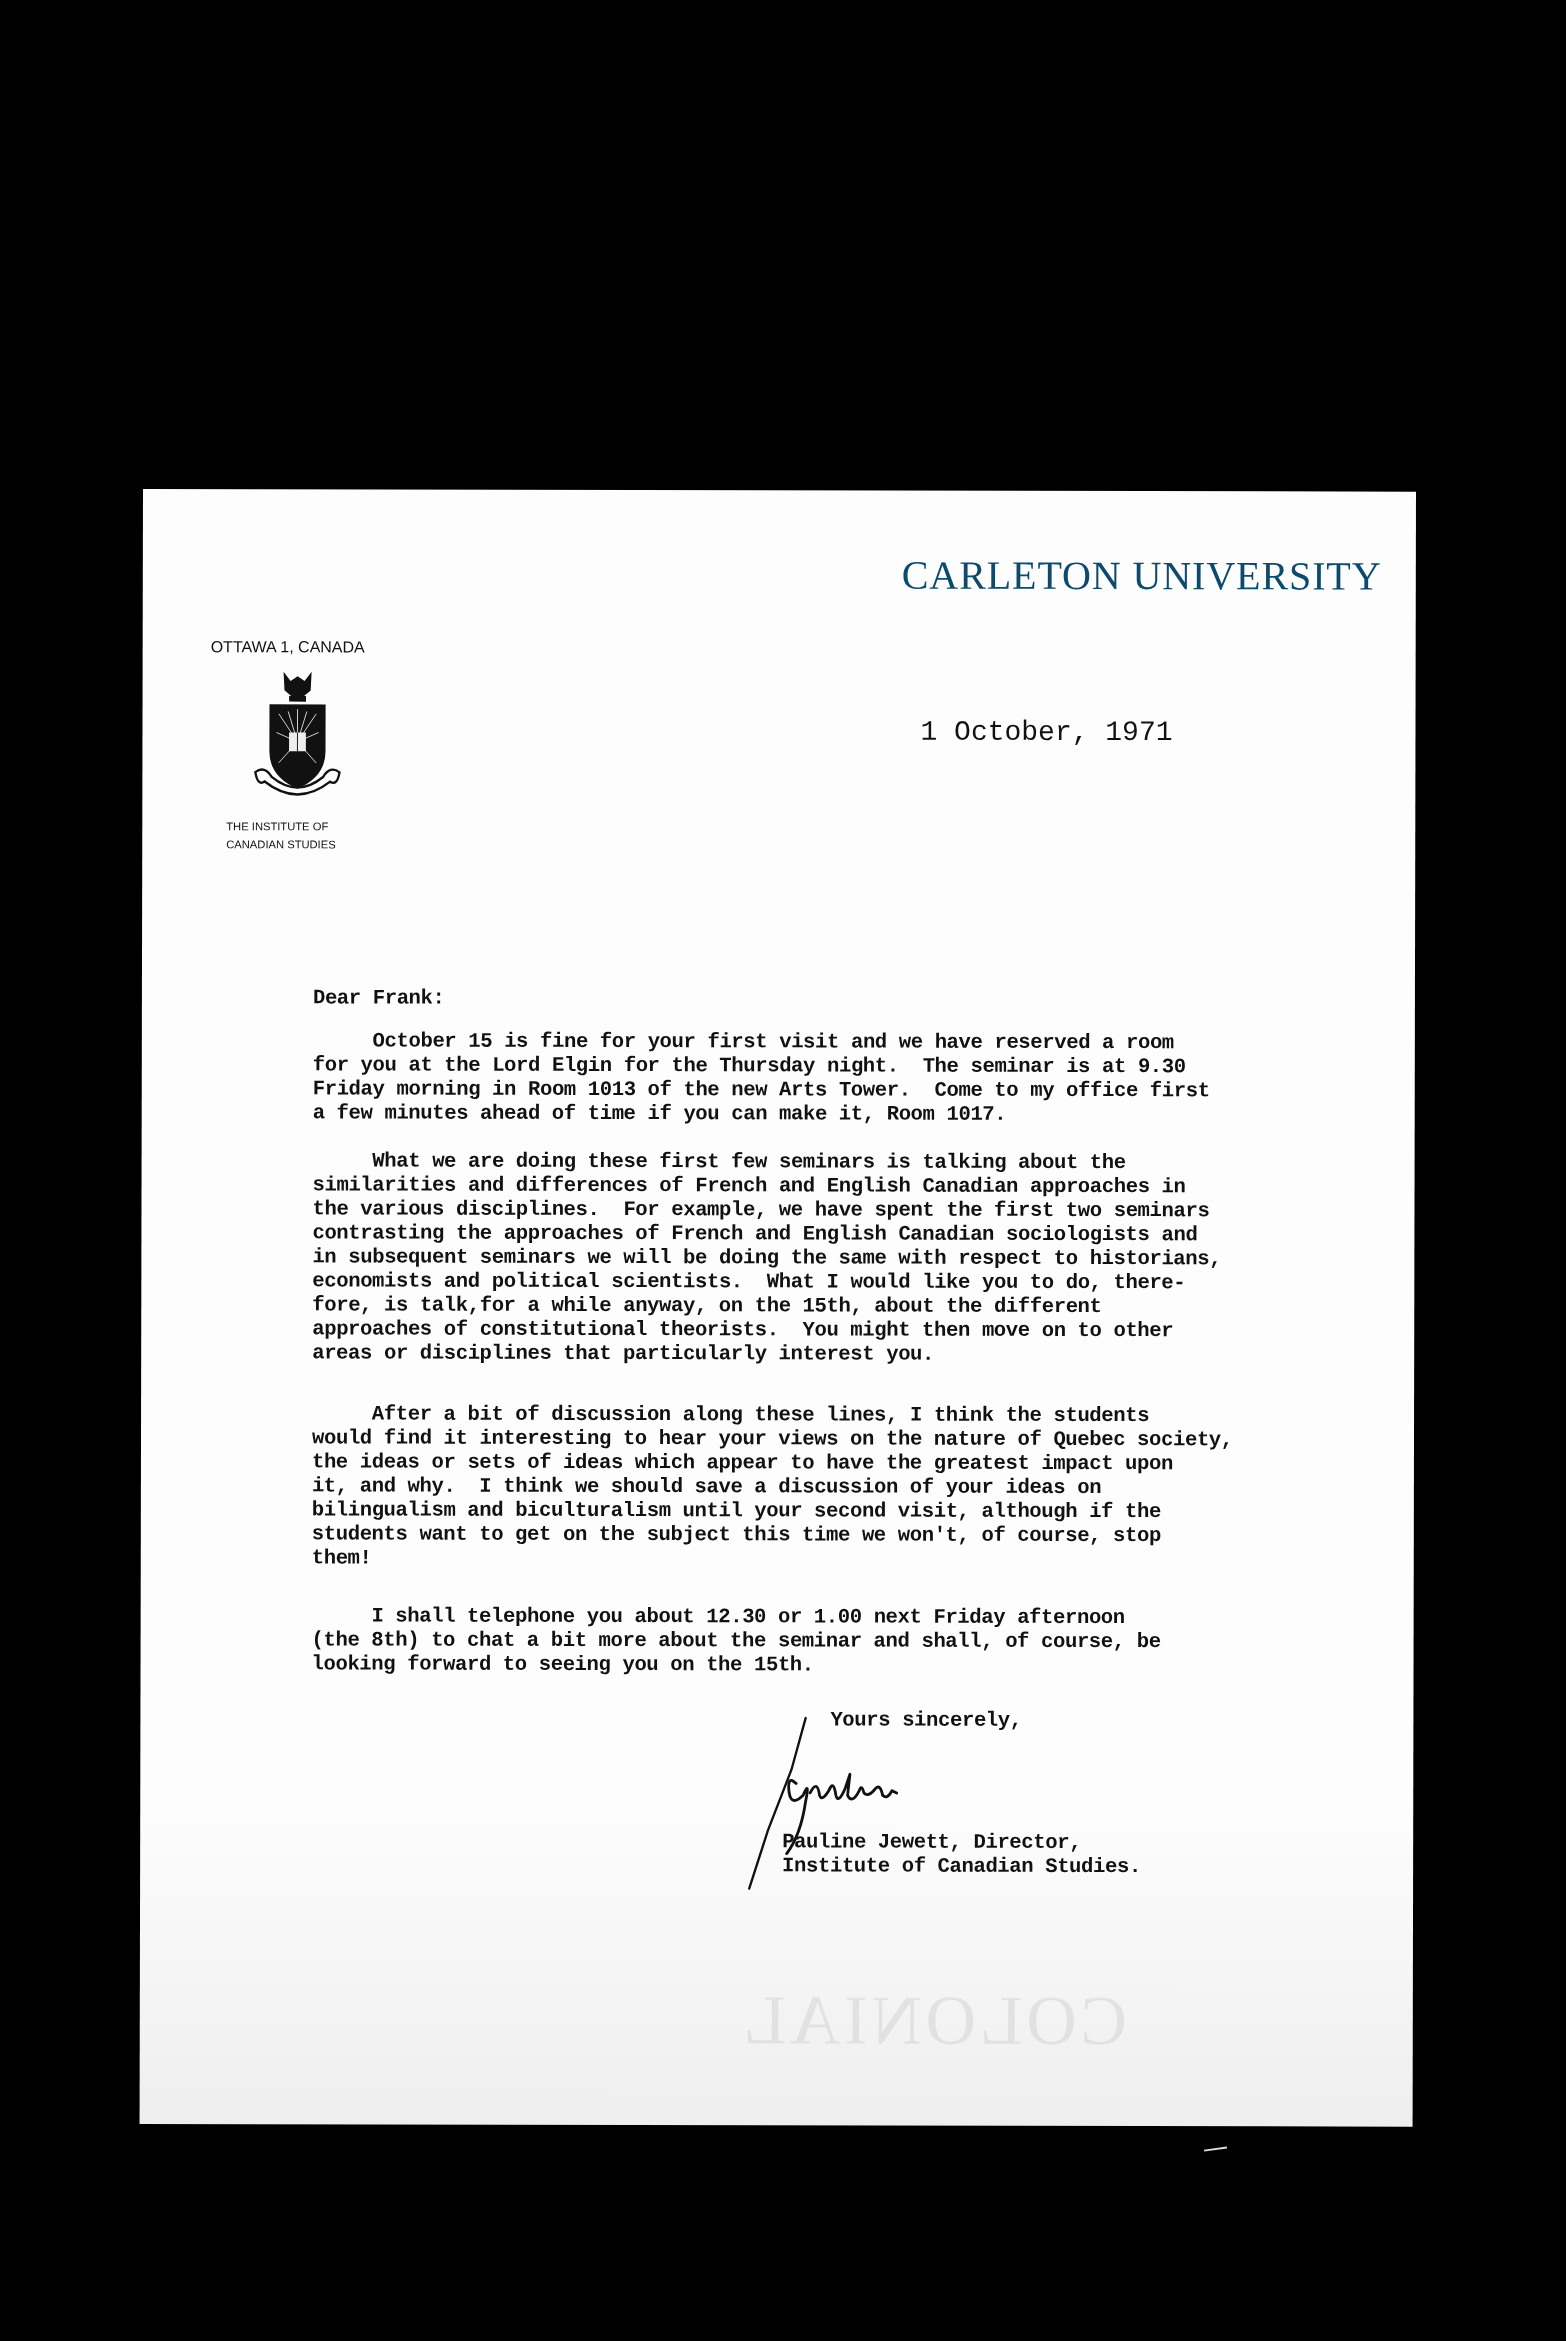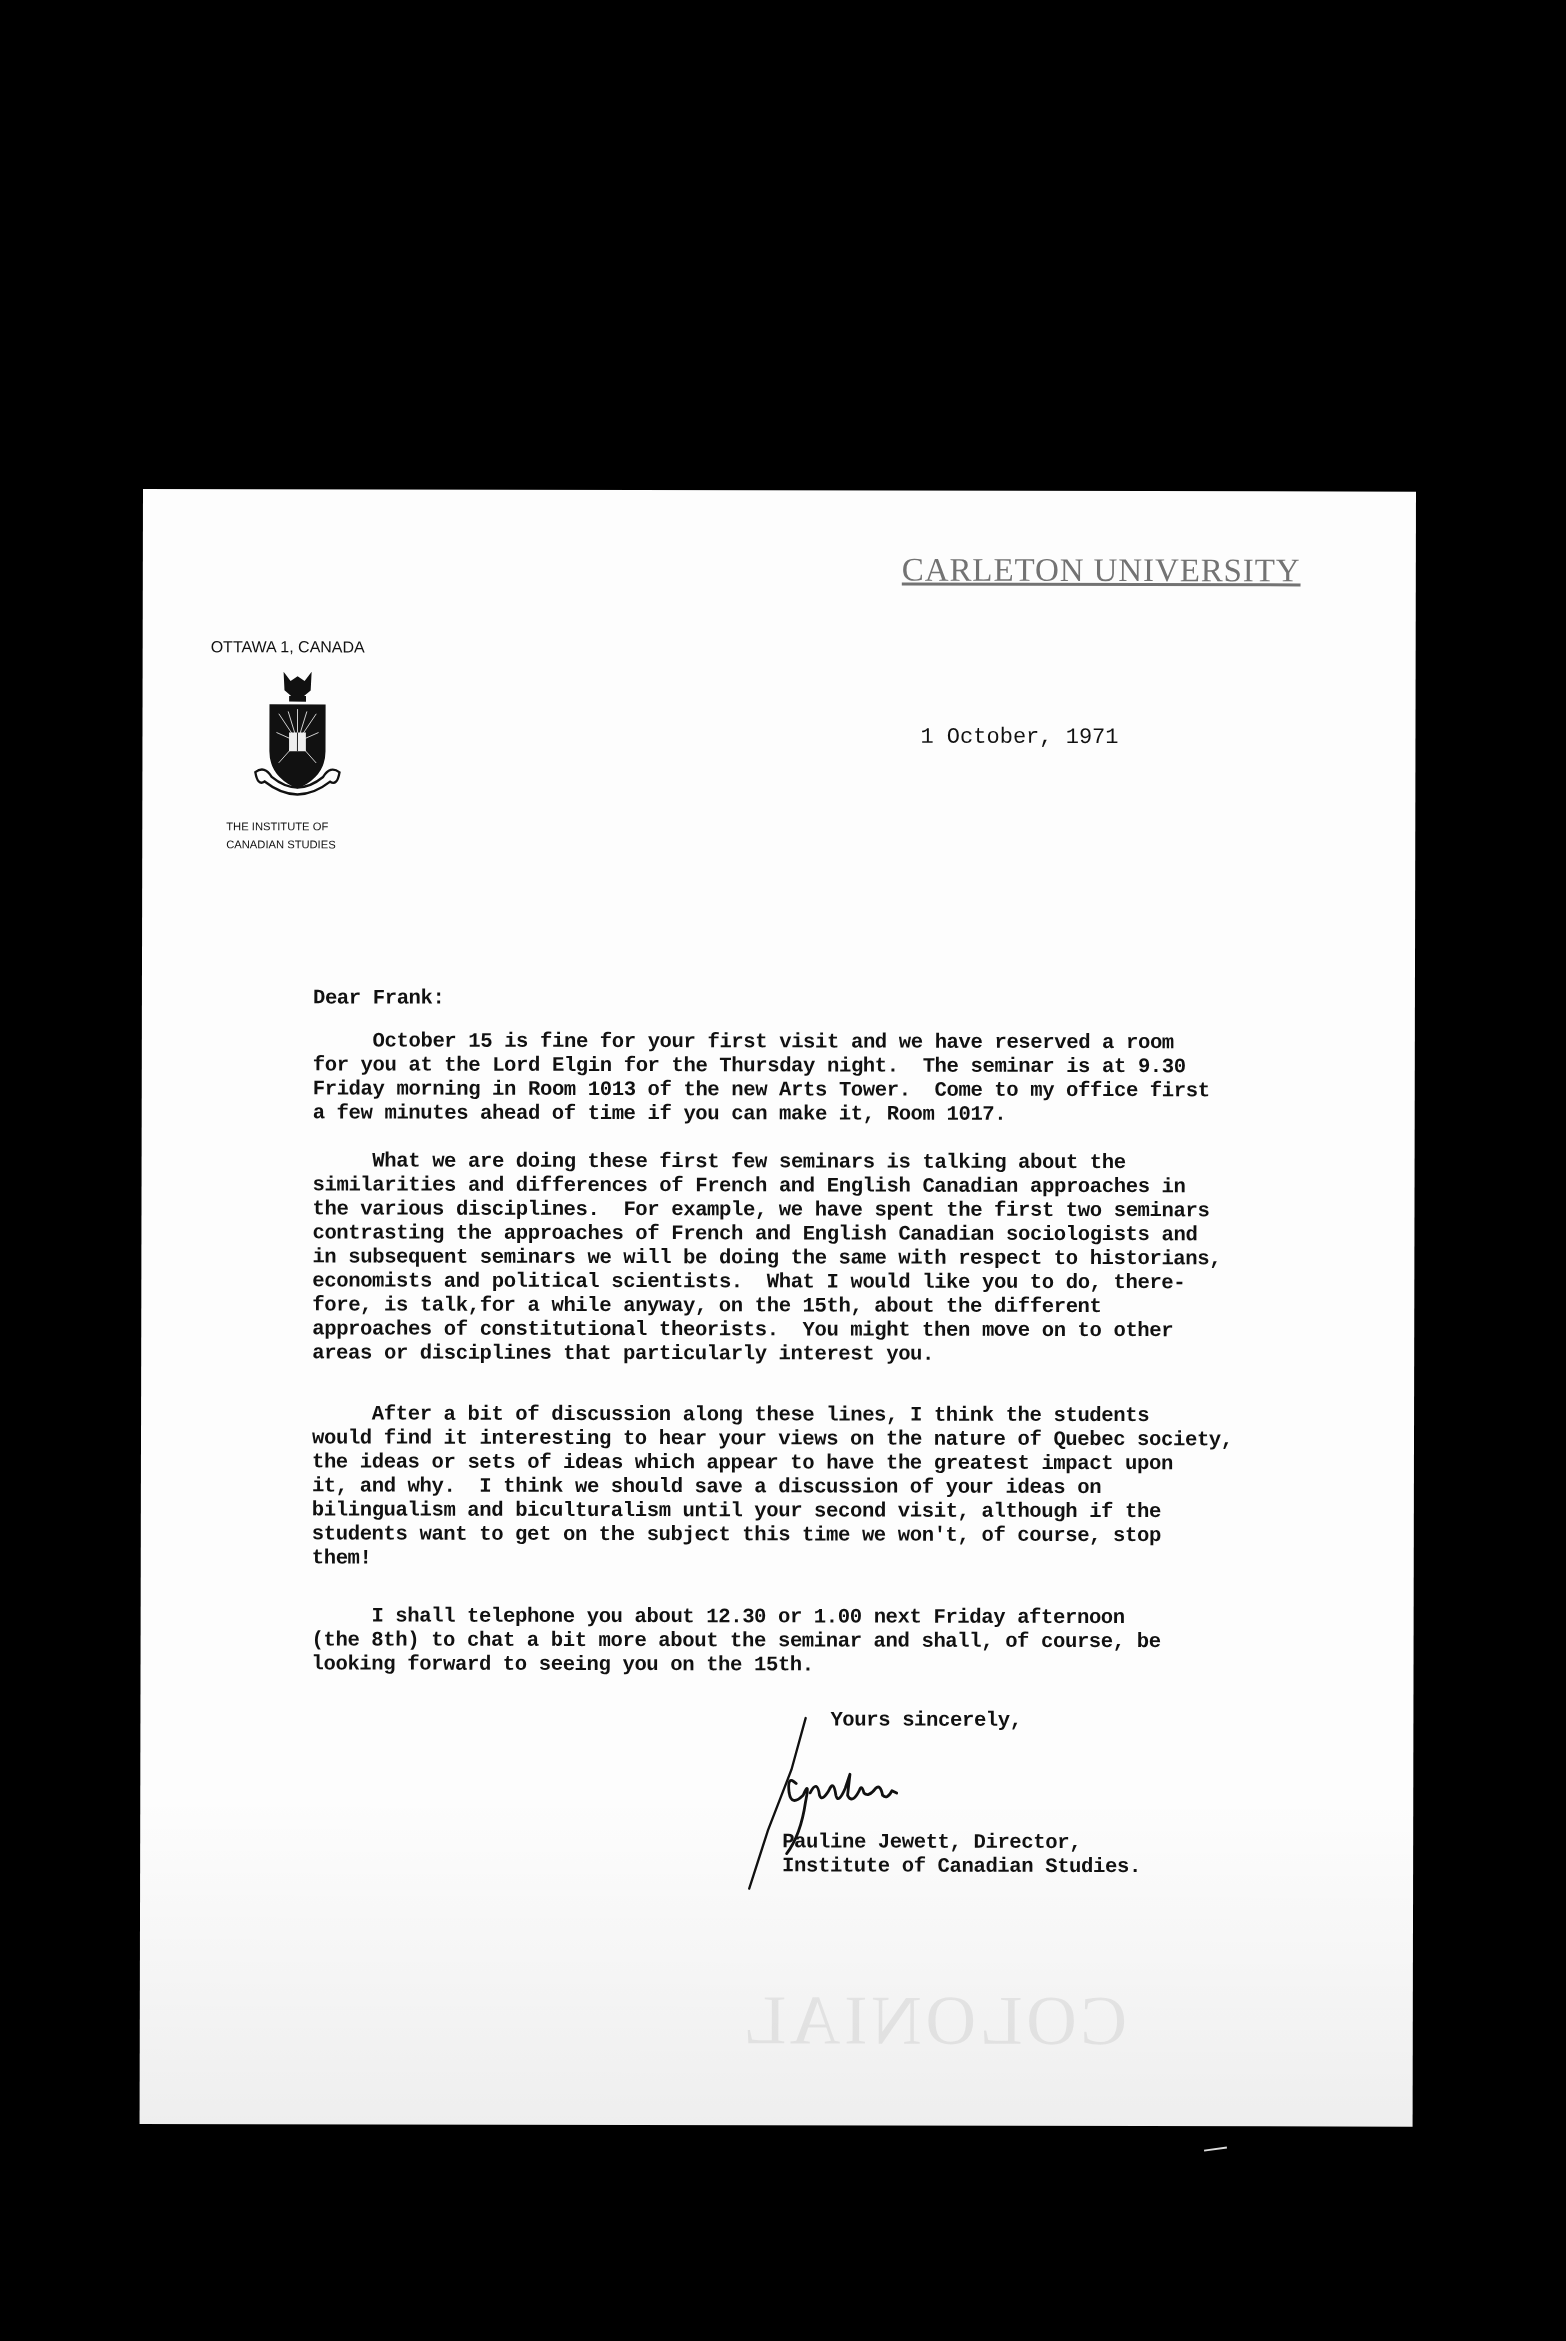--- a/index.html
+++ b/index.html
@@ -21,24 +21,23 @@
     .page::after {
       content: "";
       position: absolute; left: 0; right: 0; bottom: 0; height: 328px;
       background: linear-gradient(to bottom, rgba(0,0,0,0), rgba(0,0,0,0.06));
       pointer-events: none;
     }
     .univ-title {
       position: absolute;
       left: 759px; top: 61px;
       font-family: "Liberation Serif", "DejaVu Serif", serif;
-      font-size: 33px; letter-spacing: 0.9px;
-      color: #737373;
+      font-size: 40px; letter-spacing: 0.9px;
+      color: #0c4a6e;
       white-space: nowrap;
-      text-decoration: underline;
     }
     .city {
       position: absolute;
       left: 68px; top: 149px;
       font-family: "Liberation Sans", "DejaVu Sans", sans-serif;
       font-weight: normal; font-size: 16px; color: #111;
       white-space: nowrap;
     }
     .crest {
       position: absolute;
@@ -49,22 +48,22 @@
       position: absolute;
       left: 84px; top: 328px;
       width: 94px;
       font-family: "Liberation Sans", "DejaVu Sans", sans-serif;
       font-size: 11.2px; line-height: 18px; color: #111;
       text-align: center;
       white-space: nowrap;
     }
     .date {
       position: absolute;
-      left: 778px; top: 234px;
-      font-size: 22px; color: #111;
+      left: 778px; top: 226px;
+      font-size: 28px; color: #111;
       white-space: nowrap;
     }
     .typed {
       position: absolute;
       left: 171px;
       font-size: 20.6px;
       line-height: 24px;
       color: #111;
       font-weight: bold;
       white-space: pre;

